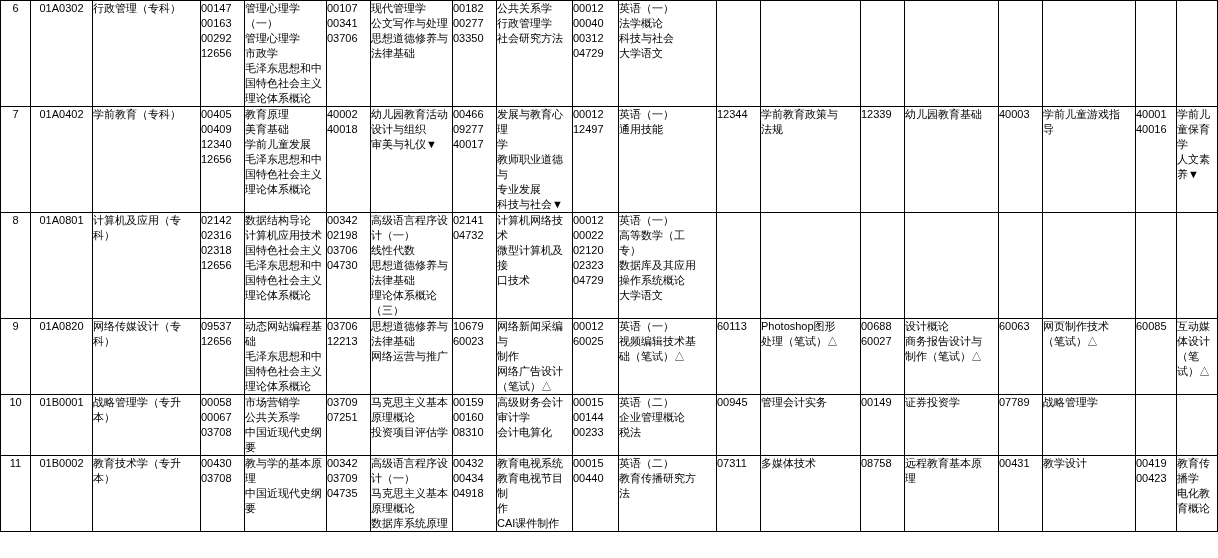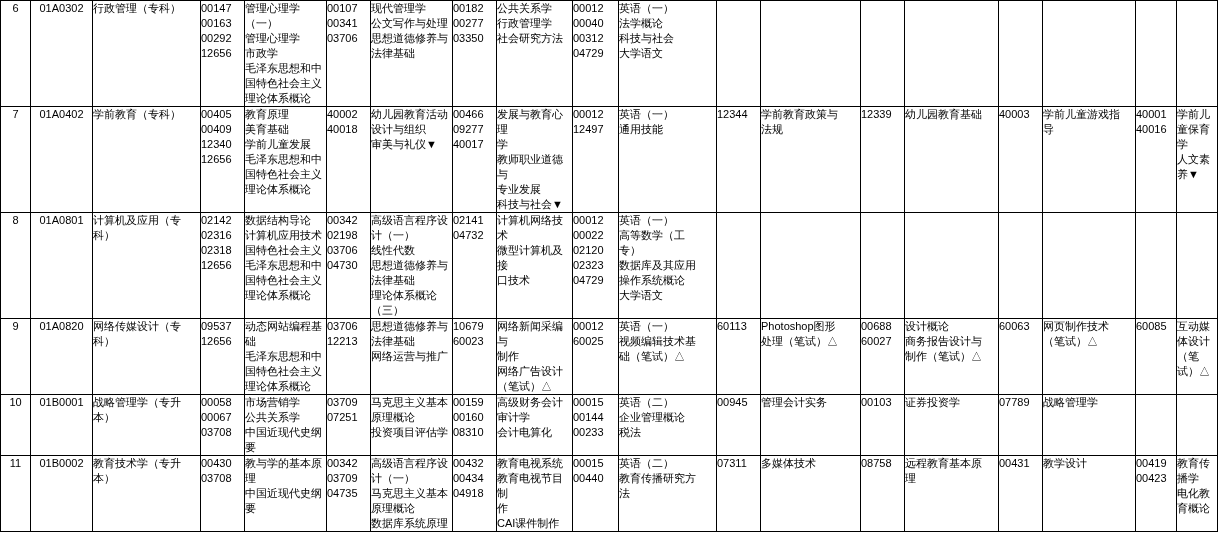--- a/index.html
+++ b/index.html
@@ -420,21 +420,21 @@
             <span class="rowline">企业管理概论</span>
             <span class="rowline">税法</span>
           </td>
           <td class="cellpad codecol nowrap-code">
             <span class="rowline">00945</span>
           </td>
           <td class="cellpad ">
             <span class="rowline">管理会计实务</span>
           </td>
           <td class="cellpad codecol nowrap-code">
-            <span class="rowline">00103</span>
+            <span class="rowline">00149</span>
           </td>
           <td class="cellpad ">
             <span class="rowline">证券投资学</span>
           </td>
           <td class="cellpad codecol nowrap-code">
             <span class="rowline">07789</span>
           </td>
           <td class="cellpad ">
             <span class="rowline">战略管理学</span>
           </td>

